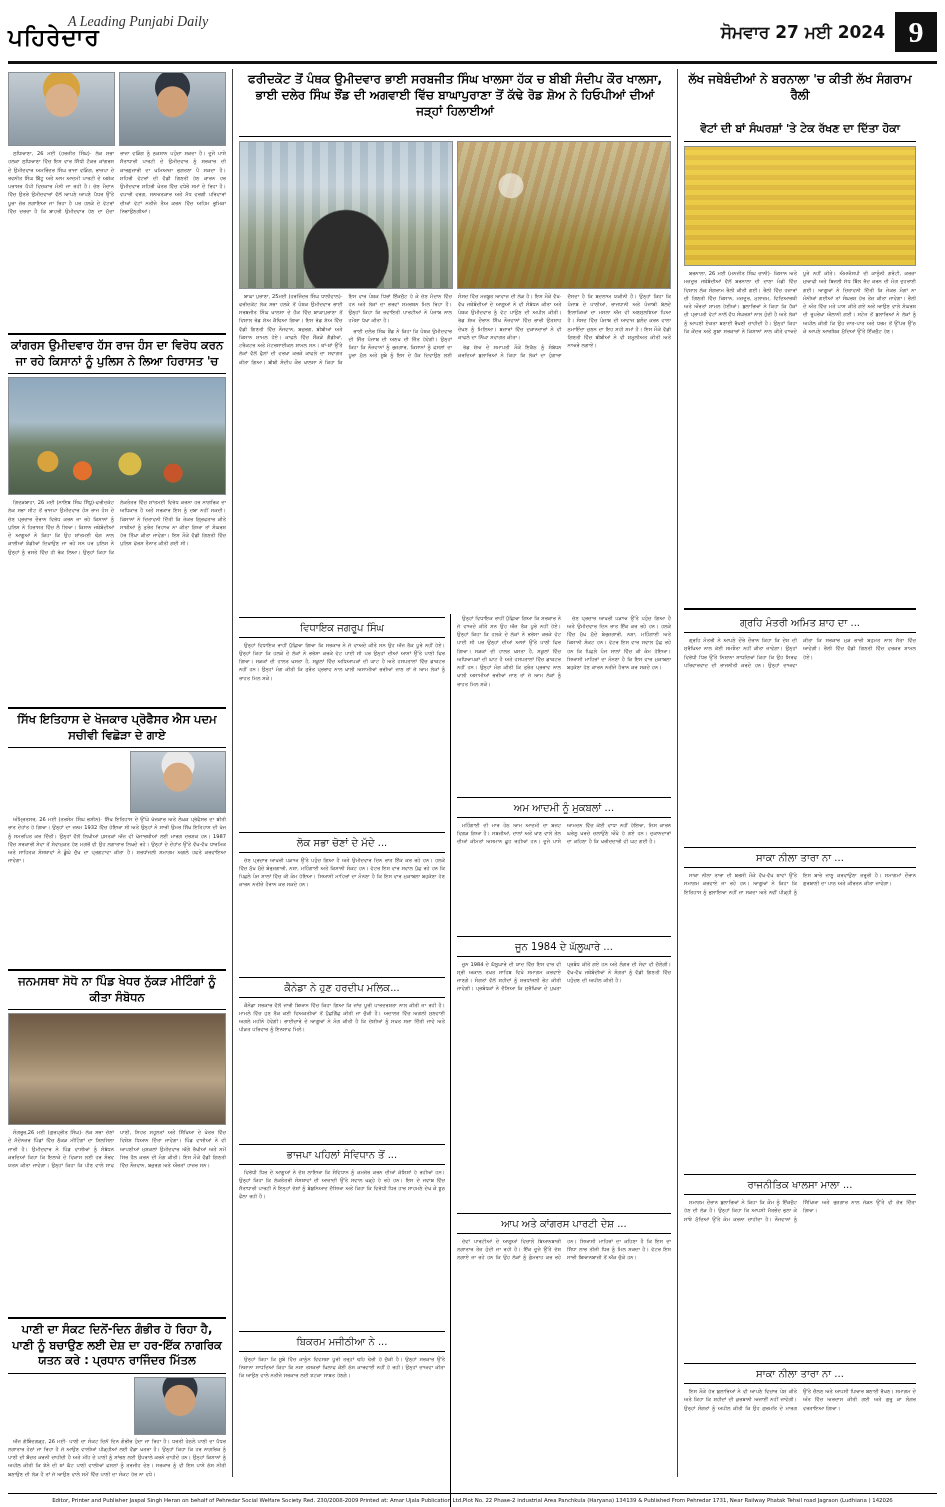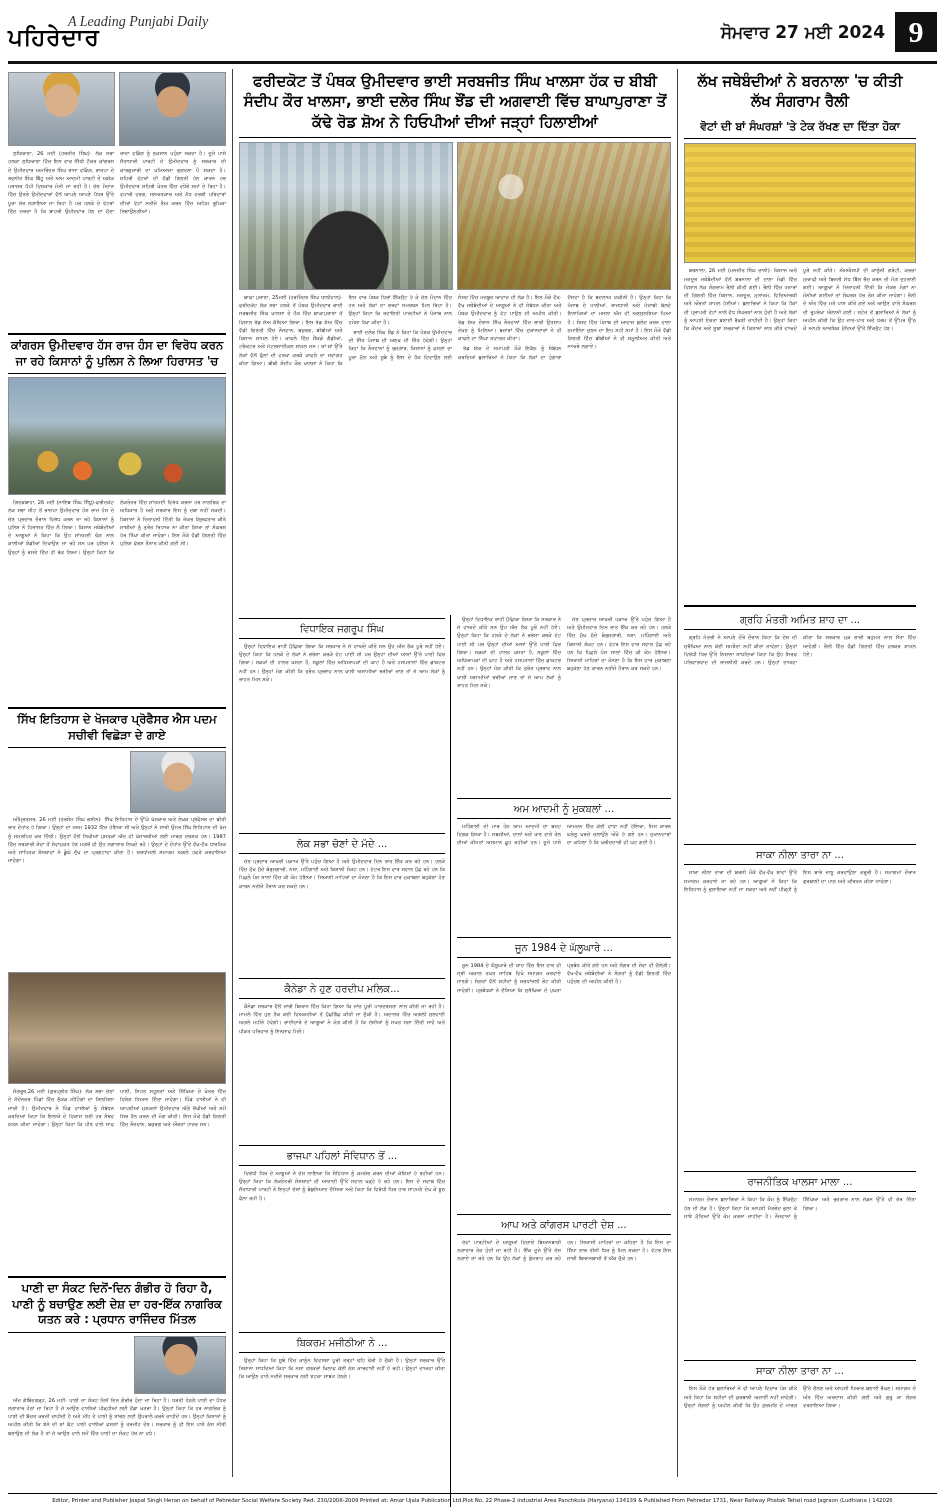--- a/index.html
+++ b/index.html
@@ -67,21 +67,21 @@
 
   
   .hl {
     font-family: "DejaVu Sans", sans-serif;
     font-weight: 700;
     text-align: center;
     line-height: 1.35;
     color:#000;
   }
   .hl-main { font-size: 11.5px; padding: 1px 2px 4px; }
-  .hl-big { font-size: 15px; padding: 2px 4px 5px; }
+  .hl-big { font-size: 12px; padding: 2px 4px 16px; }
   .hl-sub { font-size: 11px; padding: 3px 2px 4px; }
 
   .rule-top { border-top: 2px solid #000; }
   .rule-bot { border-bottom: 1.5px solid #000; }
 
   
   .body {
     font-family: "DejaVu Sans", sans-serif;
     font-size: 5.1px;
     line-height: 1.62;
@@ -233,20 +233,21 @@
 
       <div class="sec">
         <div class="hl hl-main rule-top rule-bot" style="padding-top:3px;">ਸਿੱਖ ਇਤਿਹਾਸ ਦੇ ਖੋਜਕਾਰ ਪ੍ਰੋਫੈਸਰ ਐਸ ਪਦਮ ਸਚੀਵੀ ਵਿਛੋੜਾ ਦੇ ਗਾਏ</div>
         <div class="photo ph-face3" style="height:62px;width:96px;margin:3px 0 2px auto;"></div>
         <div class="body" style="height:150px;">
           <p>ਅੰਮ੍ਰਿਤਸਰ, 26 ਮਈ (ਤਰਸੇਮ ਸਿੰਘ ਭਸੀਨ)- ਸਿੱਖ ਇਤਿਹਾਸ ਦੇ ਉੱਘੇ ਖੋਜਕਾਰ ਅਤੇ ਲੇਖਕ ਪ੍ਰੋਫੈਸਰ ਦਾ ਬੀਤੀ ਰਾਤ ਦੇਹਾਂਤ ਹੋ ਗਿਆ। ਉਨ੍ਹਾਂ ਦਾ ਜਨਮ 1932 ਵਿੱਚ ਹੋਇਆ ਸੀ ਅਤੇ ਉਨ੍ਹਾਂ ਨੇ ਸਾਰੀ ਉਮਰ ਸਿੱਖ ਇਤਿਹਾਸ ਦੀ ਖੋਜ ਨੂੰ ਸਮਰਪਿਤ ਕਰ ਦਿੱਤੀ। ਉਨ੍ਹਾਂ ਵੱਲੋਂ ਲਿਖੀਆਂ ਪੁਸਤਕਾਂ ਅੱਜ ਵੀ ਖੋਜਾਰਥੀਆਂ ਲਈ ਮਾਰਗ ਦਰਸ਼ਕ ਹਨ। 1987 ਵਿੱਚ ਸਰਕਾਰੀ ਸੇਵਾ ਤੋਂ ਸੇਵਾਮੁਕਤ ਹੋਣ ਮਗਰੋਂ ਵੀ ਉਹ ਲਗਾਤਾਰ ਲਿਖਦੇ ਰਹੇ। ਉਨ੍ਹਾਂ ਦੇ ਦੇਹਾਂਤ ਉੱਤੇ ਵੱਖ-ਵੱਖ ਧਾਰਮਿਕ ਅਤੇ ਸਾਹਿਤਕ ਸੰਸਥਾਵਾਂ ਨੇ ਡੂੰਘੇ ਦੁੱਖ ਦਾ ਪ੍ਰਗਟਾਵਾ ਕੀਤਾ ਹੈ। ਸ਼ਰਧਾਂਜਲੀ ਸਮਾਗਮ ਅਗਲੇ ਹਫਤੇ ਕਰਵਾਇਆ ਜਾਵੇਗਾ।</p>
         </div>
       </div>
 
       <div class="sec">
+        <div class="hl hl-main rule-top rule-bot" style="padding-top:3px;">ਜਨਮਸਥਾ ਸੋਧੋ ਨਾ ਪਿੰਡ ਖੇਧਰ ਨੁੱਕੜ ਮੀਟਿੰਗਾਂ ਨੂੰ ਕੀਤਾ ਸੰਬੋਧਨ</div>
         <div class="photo ph-indoor" style="height:112px;margin:3px 0;"></div>
         <div class="body c2" style="height:185px;">
           <p>ਸੰਗਰੂਰ,26 ਮਈ (ਗੁਰਪ੍ਰੀਤ ਸਿੰਘ)- ਲੋਕ ਸਭਾ ਚੋਣਾਂ ਦੇ ਮੱਦੇਨਜ਼ਰ ਪਿੰਡਾਂ ਵਿੱਚ ਨੁੱਕੜ ਮੀਟਿੰਗਾਂ ਦਾ ਸਿਲਸਿਲਾ ਜਾਰੀ ਹੈ। ਉਮੀਦਵਾਰ ਨੇ ਪਿੰਡ ਵਾਸੀਆਂ ਨੂੰ ਸੰਬੋਧਨ ਕਰਦਿਆਂ ਕਿਹਾ ਕਿ ਇਲਾਕੇ ਦੇ ਵਿਕਾਸ ਲਈ ਹਰ ਸੰਭਵ ਯਤਨ ਕੀਤਾ ਜਾਵੇਗਾ। ਉਨ੍ਹਾਂ ਕਿਹਾ ਕਿ ਪੀਣ ਵਾਲੇ ਸਾਫ ਪਾਣੀ, ਸਿਹਤ ਸਹੂਲਤਾਂ ਅਤੇ ਸਿੱਖਿਆ ਦੇ ਖੇਤਰ ਵਿੱਚ ਵਿਸ਼ੇਸ਼ ਧਿਆਨ ਦਿੱਤਾ ਜਾਵੇਗਾ। ਪਿੰਡ ਵਾਸੀਆਂ ਨੇ ਵੀ ਆਪਣੀਆਂ ਮੁਸ਼ਕਲਾਂ ਉਮੀਦਵਾਰ ਅੱਗੇ ਰੱਖੀਆਂ ਅਤੇ ਸਮੇਂ ਸਿਰ ਹੱਲ ਕਰਨ ਦੀ ਮੰਗ ਕੀਤੀ। ਇਸ ਮੌਕੇ ਵੱਡੀ ਗਿਣਤੀ ਵਿੱਚ ਨੌਜਵਾਨ, ਬਜ਼ੁਰਗ ਅਤੇ ਔਰਤਾਂ ਹਾਜ਼ਰ ਸਨ।</p>
         </div>
       </div>
 
       <div class="sec">
         <div class="hl hl-main rule-top rule-bot" style="padding-top:3px;">ਪਾਣੀ ਦਾ ਸੰਕਟ ਦਿਨੋਂ-ਦਿਨ ਗੰਭੀਰ ਹੋ ਰਿਹਾ ਹੈ, ਪਾਣੀ ਨੂੰ ਬਚਾਉਣ ਲਈ ਦੇਸ਼ ਦਾ ਹਰ-ਇੱਕ ਨਾਗਰਿਕ ਯਤਨ ਕਰੇ : ਪ੍ਰਧਾਨ ਰਾਜਿੰਦਰ ਮਿੱਤਲ</div>
         <div class="photo ph-face2" style="height:58px;width:92px;margin:3px 0 2px auto;"></div>
         <div class="body" style="height:185px;">

